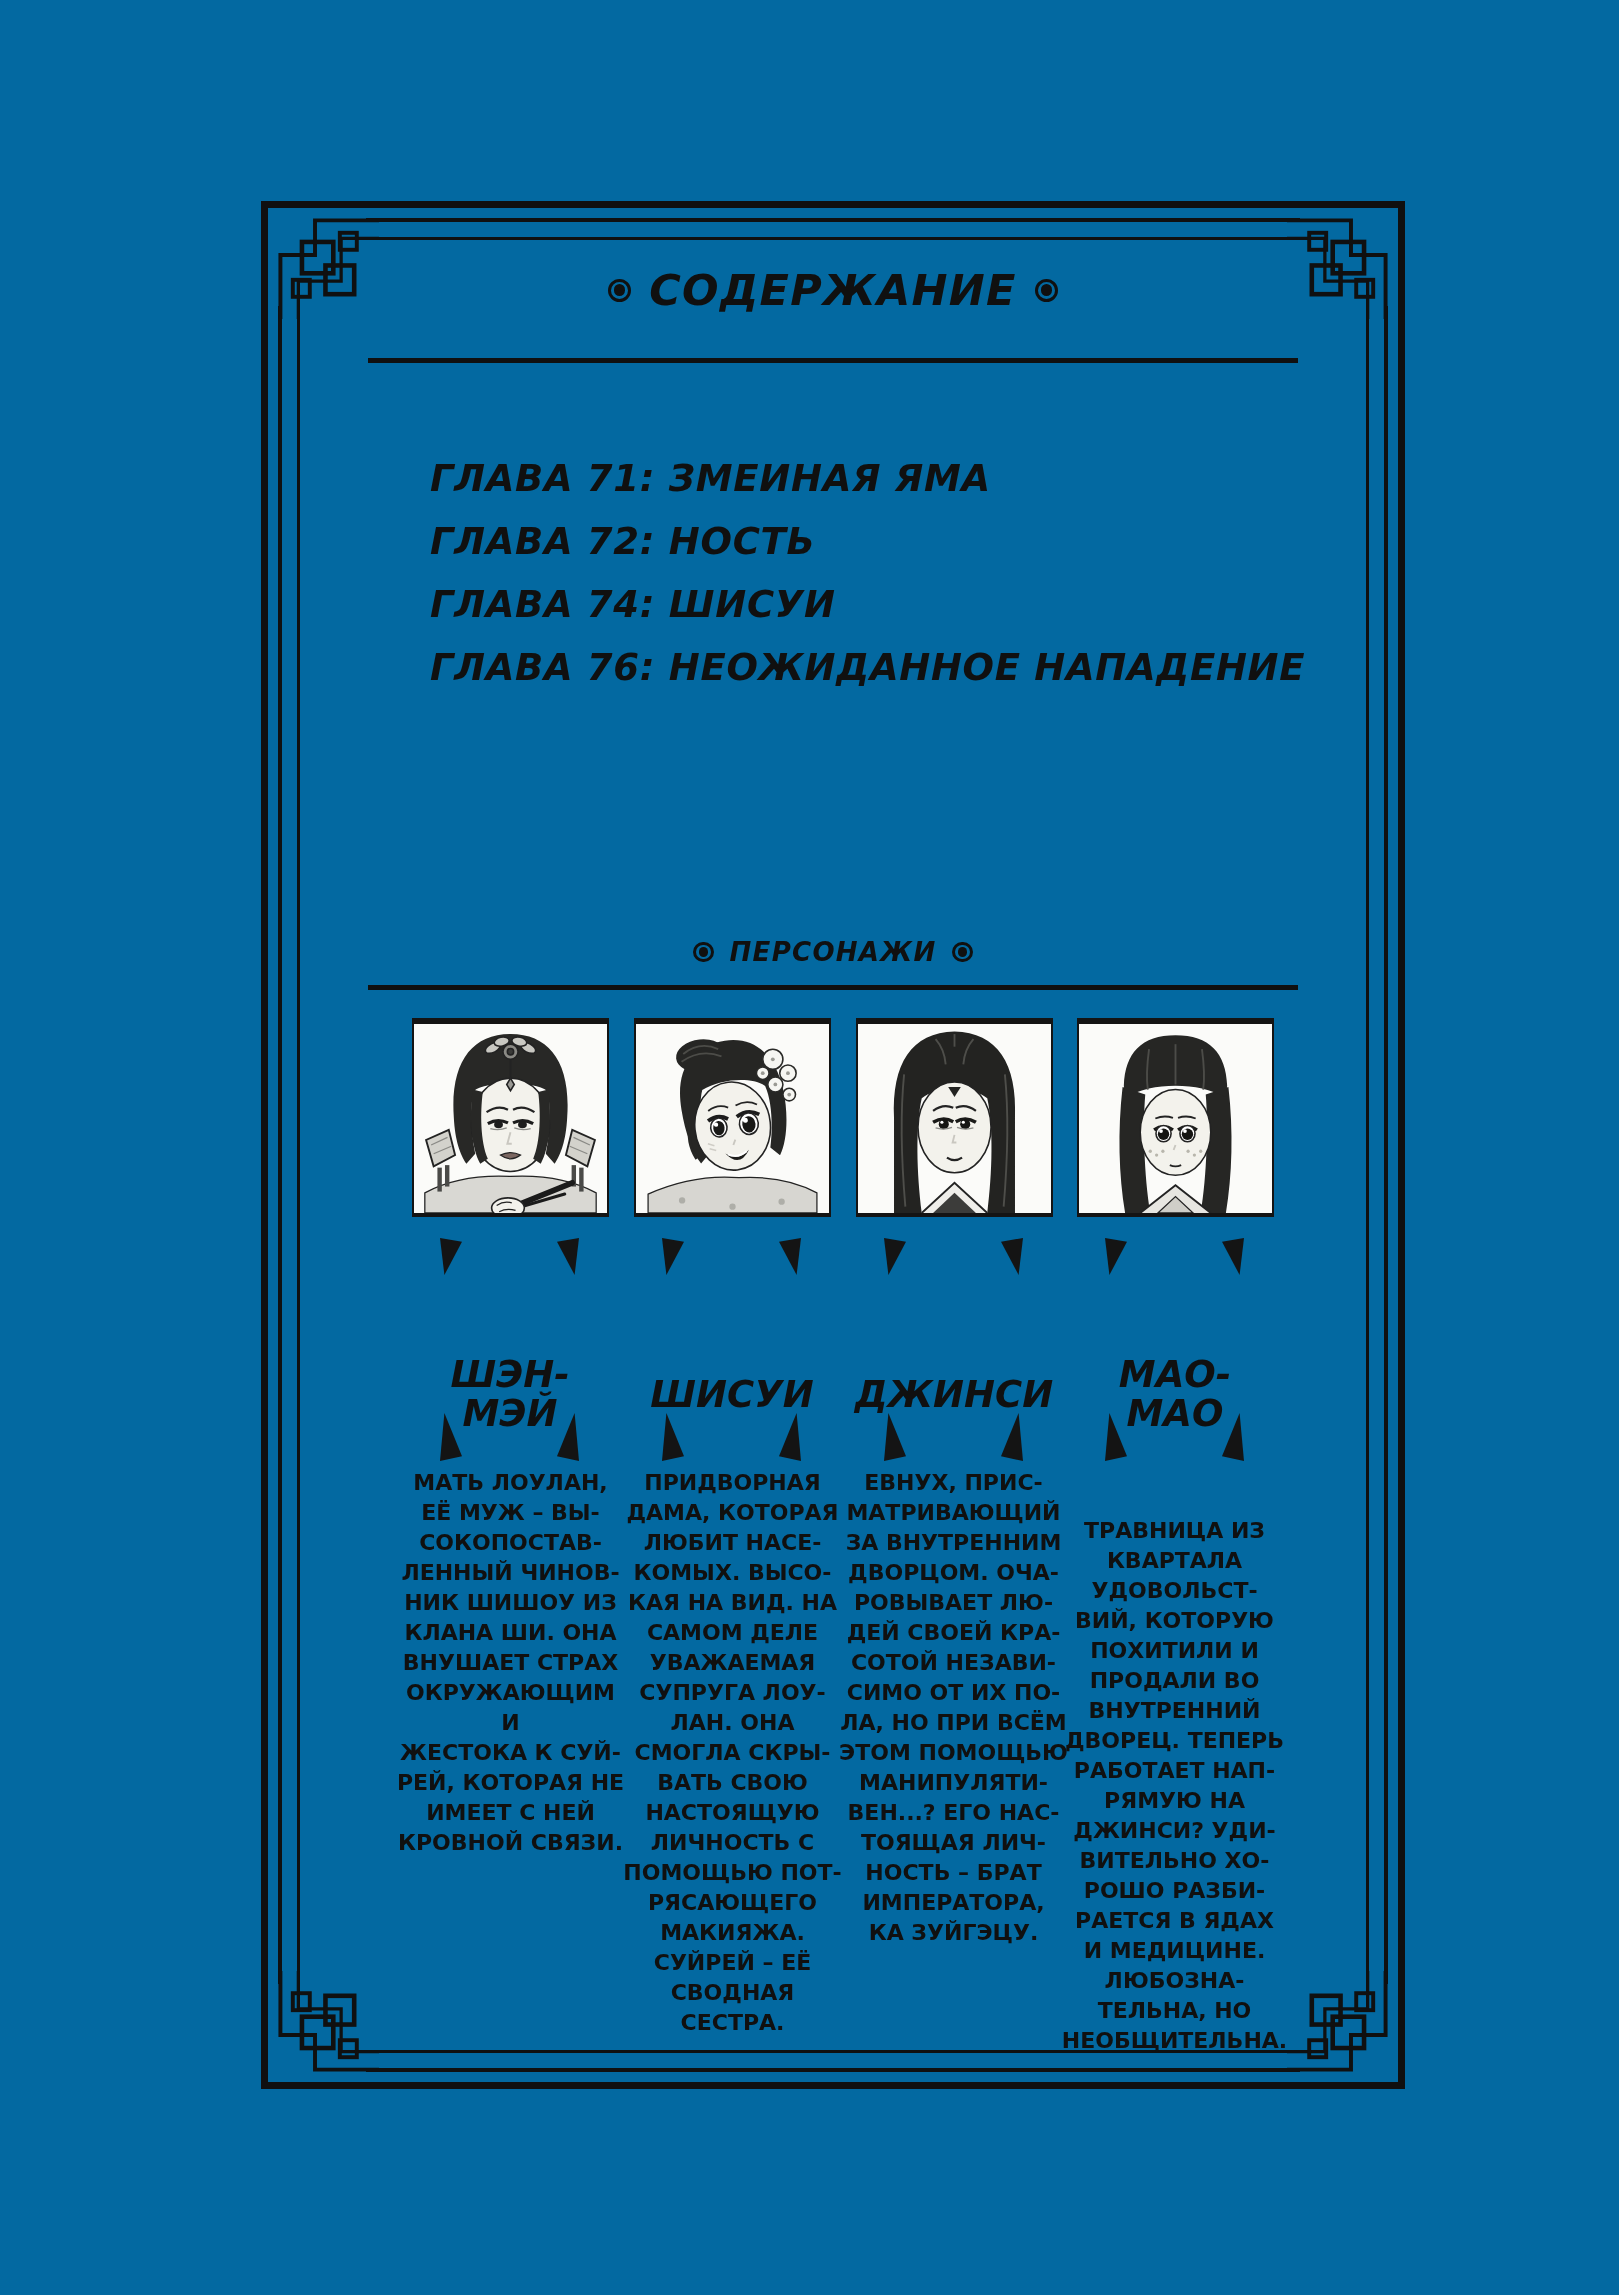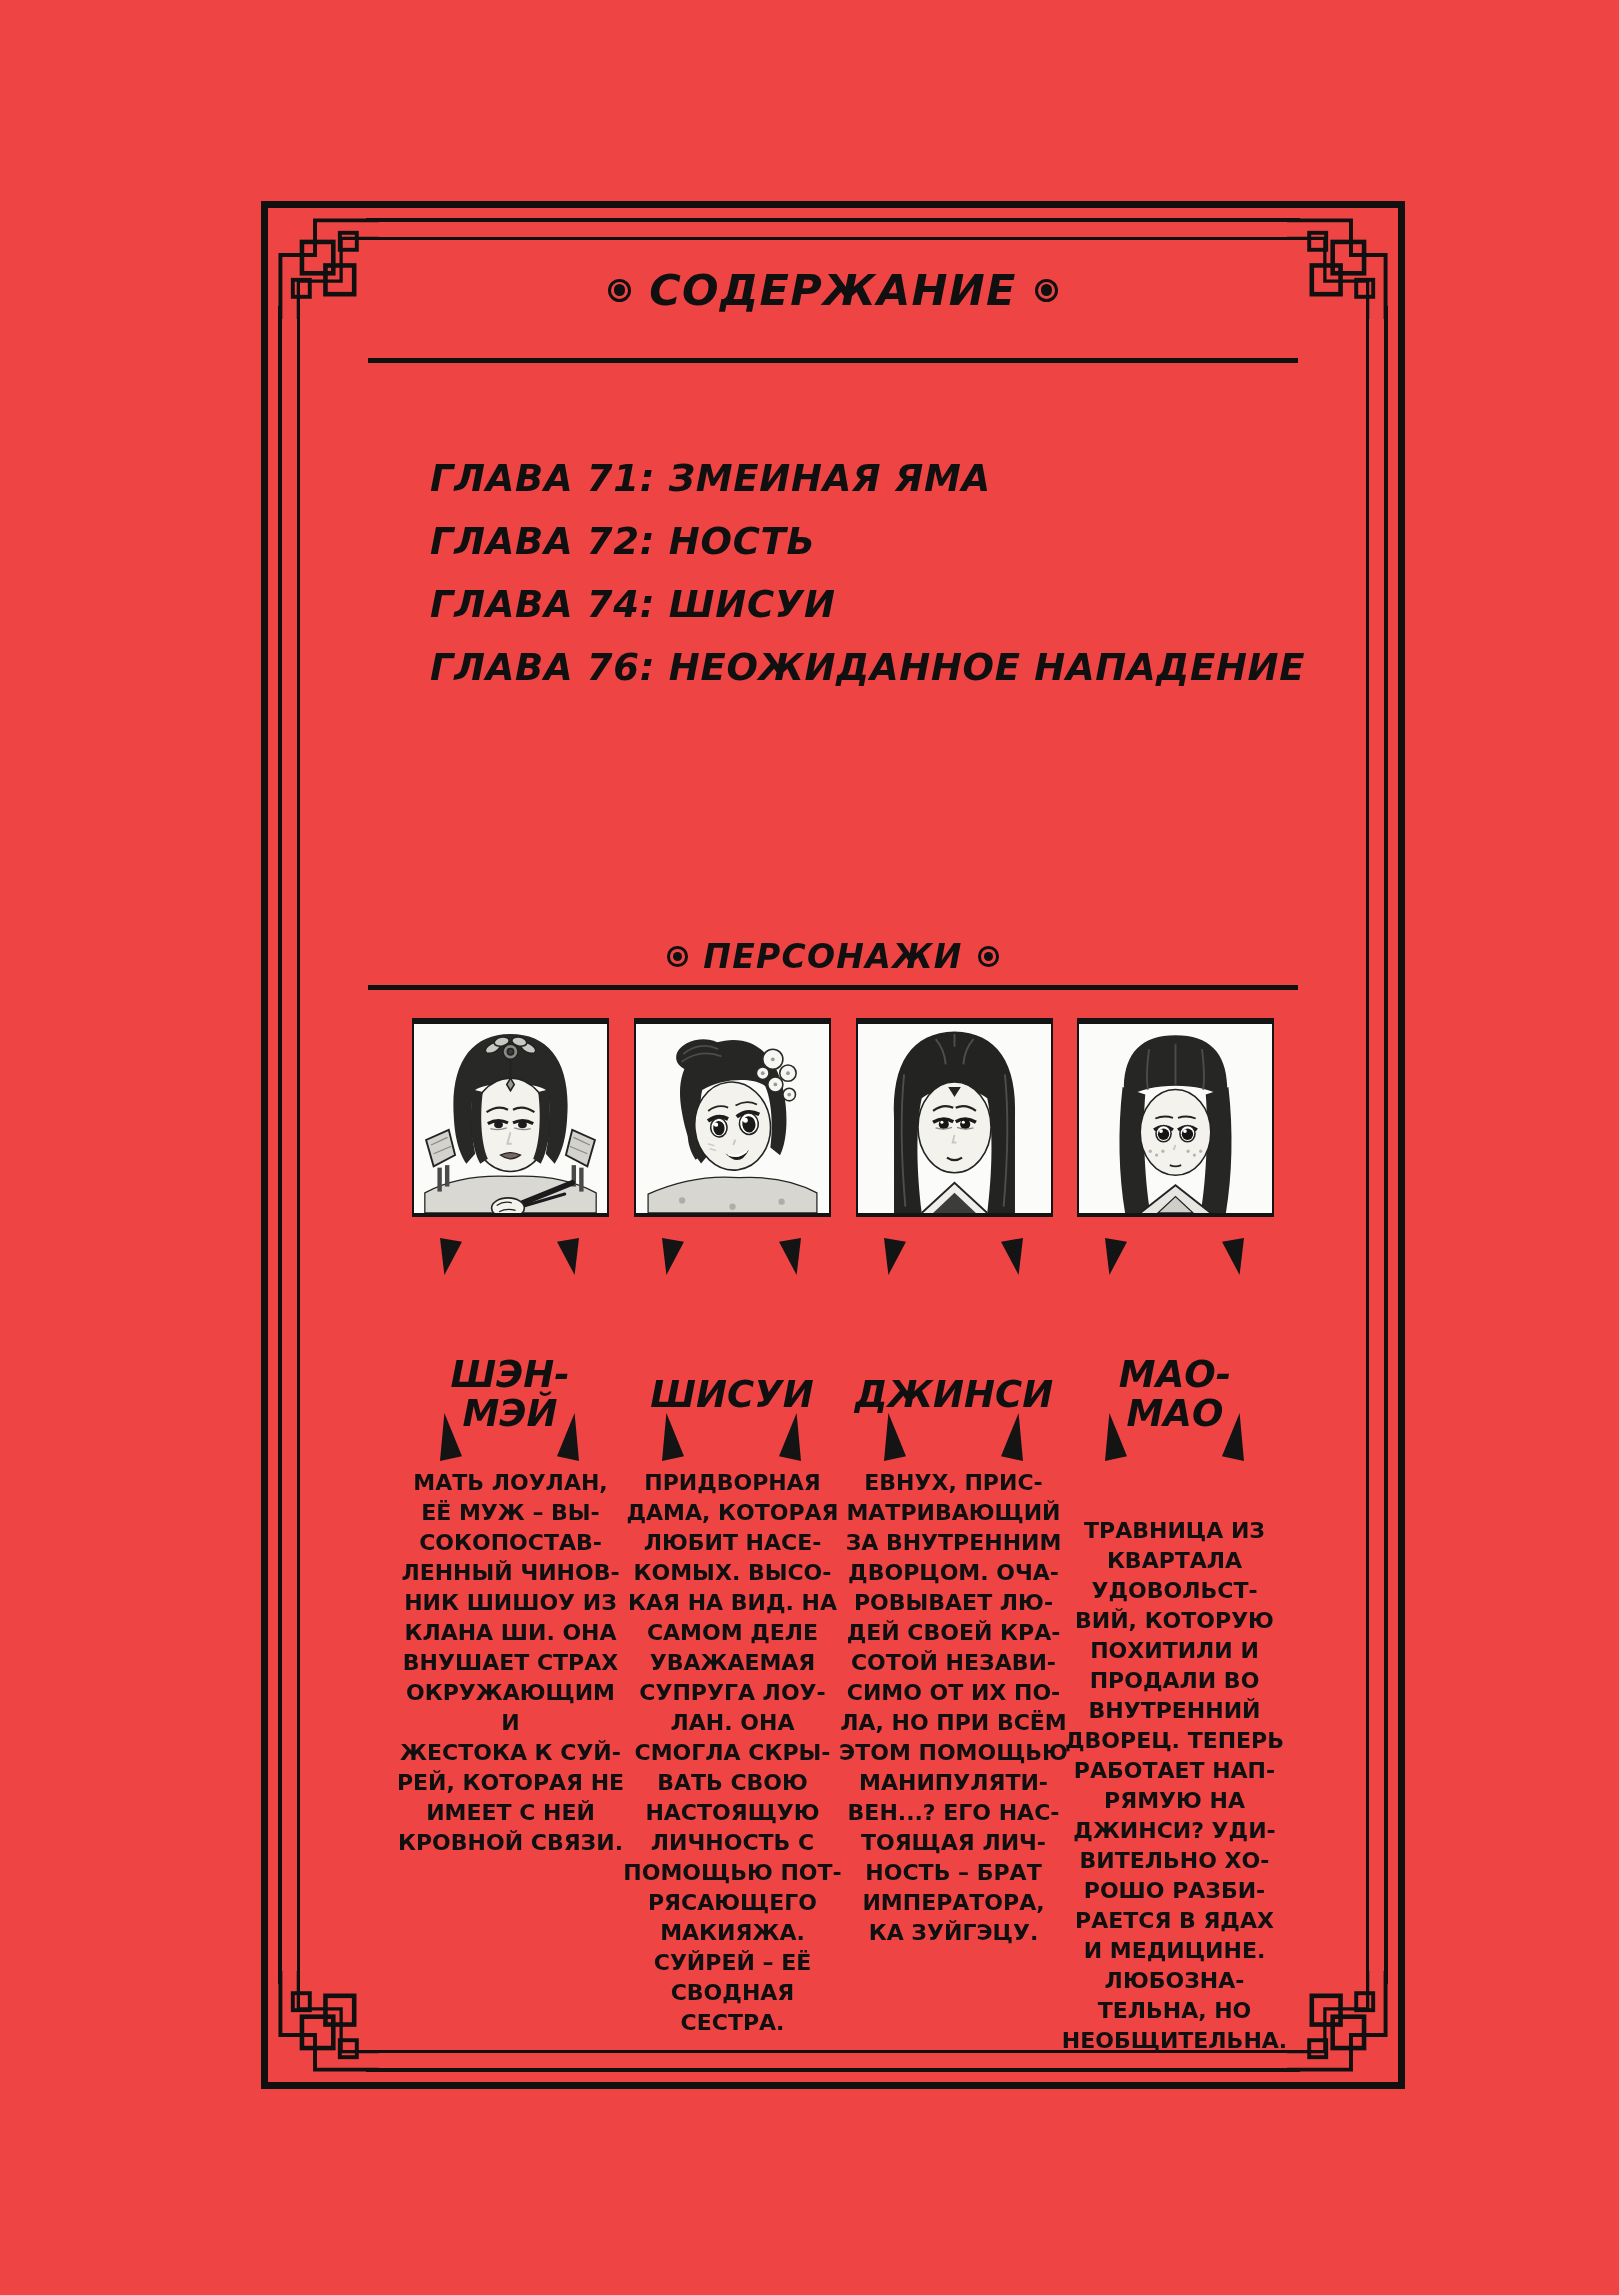--- a/index.html
+++ b/index.html
@@ -1,17 +1,17 @@
 <!DOCTYPE html>
 <html style="font-size:10.4px"><head>
 <meta charset="utf-8">
 <style>
   html,body{margin:0;padding:0;background:#ffffff;}
   .page{
-    position:relative;width:1620px;height:2295px;background:#ef4444;
+    position:relative;width:1620px;height:2295px;background:#0369a1;
     font-family:"DejaVu Sans","Liberation Sans",sans-serif;color:#101010;overflow:hidden;
   }
   .frame{
     position:absolute;left:261px;top:201px;width:1144px;height:1888px;
     border:7.8px solid #101010;box-sizing:border-box;
   }
   
   .b2h,.b3h,.b2v,.b3v{position:absolute;background:#101010;}
   .b2h{left:98px;right:98px;height:3.9px;}
   .b3h{left:98px;right:98px;height:3.3px;}
@@ -23,21 +23,21 @@
   .b3v.lft{left:29px;} .b3v.rgt{right:29px;}
   .knot{position:absolute;width:111px;height:111px;}
   .knot.tl{top:0;left:0;} .knot.tr{top:0;right:0;transform:scaleX(-1);}
   .knot.bl{bottom:0;left:0;transform:scaleY(-1);} .knot.br{bottom:0;right:0;transform:scale(-1,-1);}
 
   .heading-row{position:absolute;left:0;right:0;text-align:center;white-space:nowrap;}
   .heading-row.contents{top:57px;}
   .heading-row.characters{top:729px;}
   .heading-text{font-weight:bold;font-style:italic;letter-spacing:1.3px;display:inline-block;vertical-align:middle;}
   .contents .heading-text{font-size:43px;}
-  .characters .heading-text{font-size:33px;}
+  .characters .heading-text{font-size:26px;}
   .bullet-icon{display:inline-block;border:3.9px solid #101010;border-radius:50%;position:relative;vertical-align:middle;}
   .contents .bullet-icon{width:17px;height:17px;margin:0 18.3px;}
   .characters .bullet-icon{width:14.4px;height:14.4px;margin:0 15.7px;}
   .bullet-icon::after{content:"";position:absolute;inset:2.6px;border-radius:50%;background:#101010;}
   .rule{position:absolute;left:100px;width:930px;height:4.6px;background:#101010;}
   .rule.r1{top:150px;} .rule.r2{top:777px;}
 
   .chapter-list{position:absolute;left:162px;top:239px;}
   .chapter-line{
     height:63px;line-height:63px;font-size:37px;font-weight:bold;font-style:italic;

